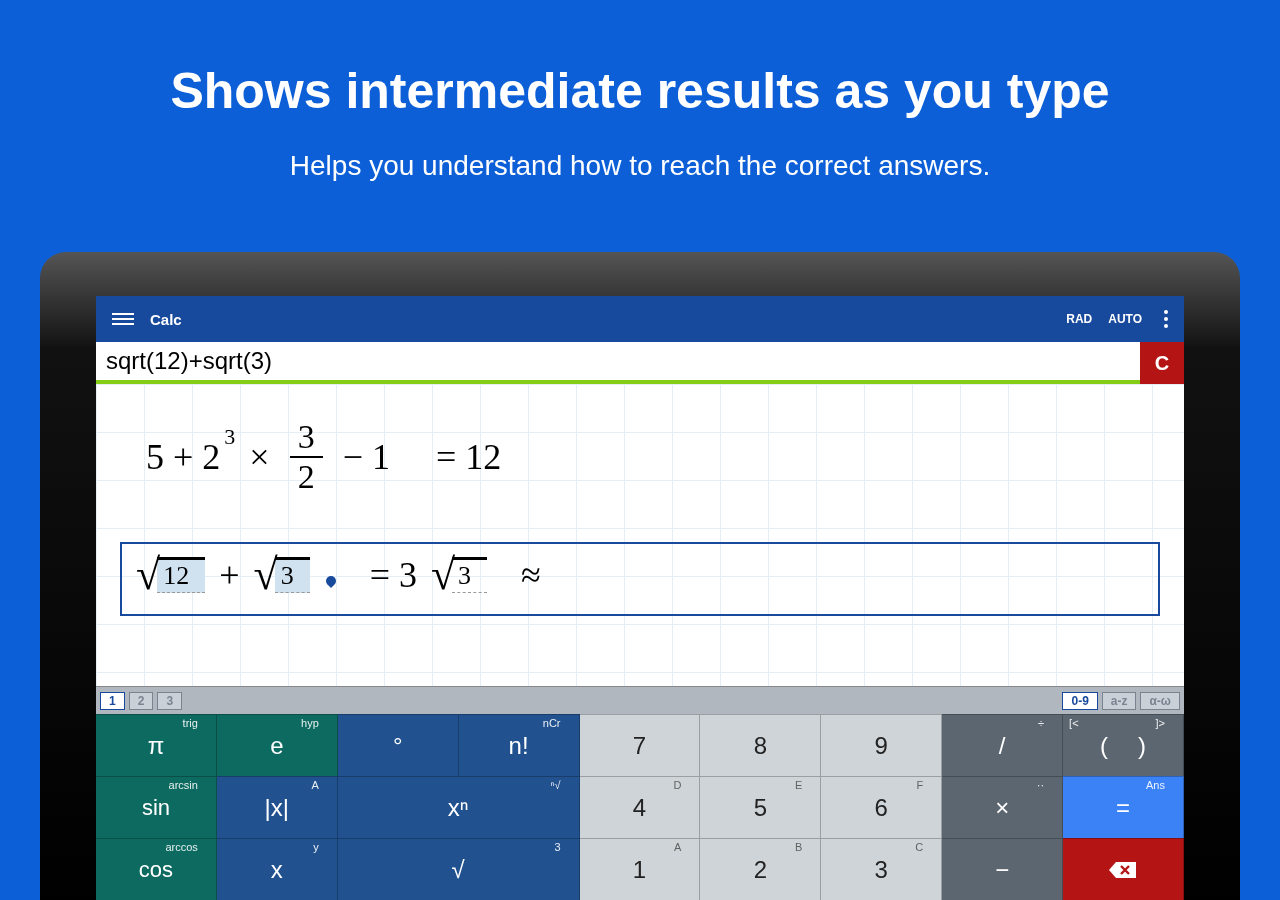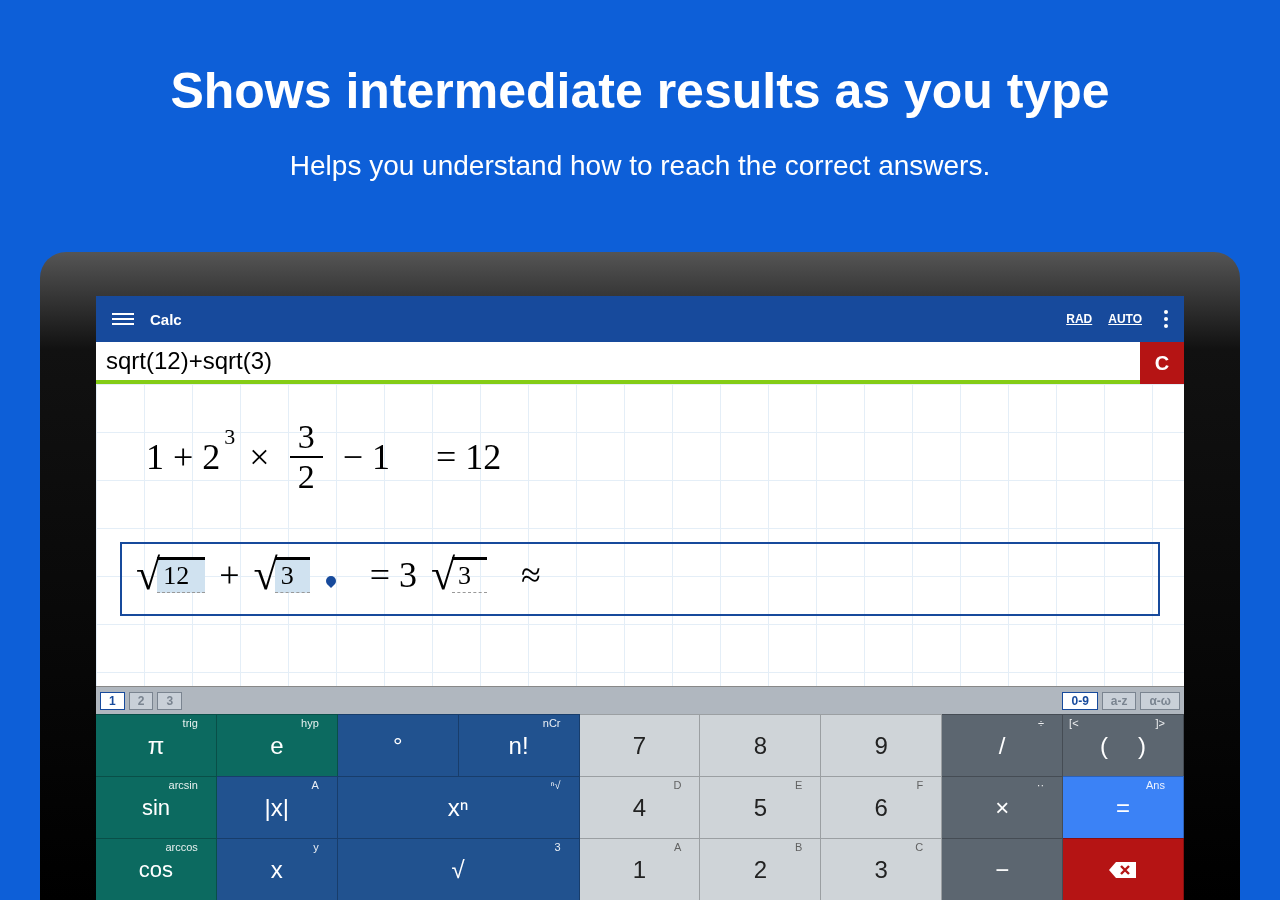--- a/index.html
+++ b/index.html
@@ -28,21 +28,21 @@
     display: flex; flex-direction: column;
   }
   .titlebar {
     background: #174a9c; height: 46px;
     display: flex; align-items: center; color: #fff;
     padding: 0 10px; font-size: 15px; text-align: center;
   }
   .menu-icon { width: 22px; display:flex; flex-direction:column; gap:3px; margin:0 16px 0 6px; cursor:pointer;}
   .menu-icon span { height:2px; background:#fff; }
   .title { font-weight: bold; flex: 0 0 auto; margin-right:auto; }
-  .titlebar .chip { font-size: 12px; font-weight:bold; margin: 0 8px; text-decoration: underline; }
+  .titlebar .chip { font-size: 12px; font-weight:bold; margin: 0 8px; }
   .dots { display:flex; flex-direction:column; gap:3px; margin-left:8px; padding:0 6px; }
   .dots span { width:4px; height:4px; background:#fff; border-radius:50%; }
 
   .inputrow { display:flex; height:42px; }
   .inputfield {
     flex:1; border:none; border-bottom:4px solid #84cc16;
     padding: 0 10px; font-size: 24px; outline:none;
     font-family: Arial;
   }
   .clearbtn {
@@ -152,21 +152,21 @@
         </div>
     </div>
 
     <div class="inputrow">
       <input class="inputfield" value="sqrt(12)+sqrt(3)" style="">
       <div class="clearbtn">C</div>
     </div>
 
     <div class="workarea">
       <div class="line1">
-        <span><span>1 + 2</span><span class="sup">3</span></span>
+        <span><span>5 + 2</span><span class="sup">3</span></span>
         <span>×</span>
         <span class="frac">
           <span class="n">3</span>
           <span class="d">2</span>
         </span>
         <span>− 1</span>
         <span style="width:18px"></span>
         <span>= 12</span>
       </div>
 

